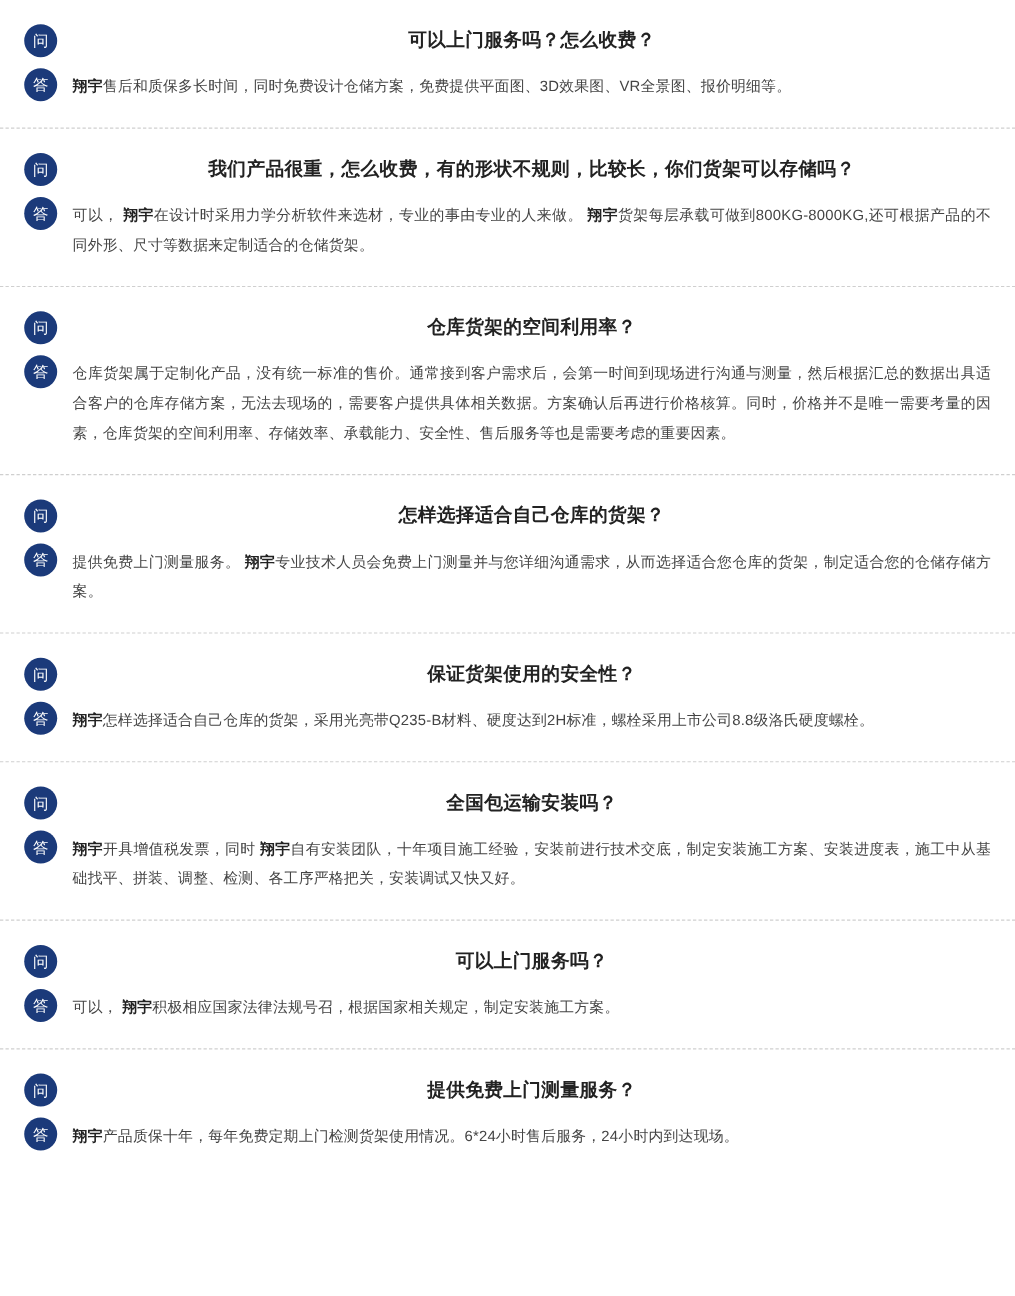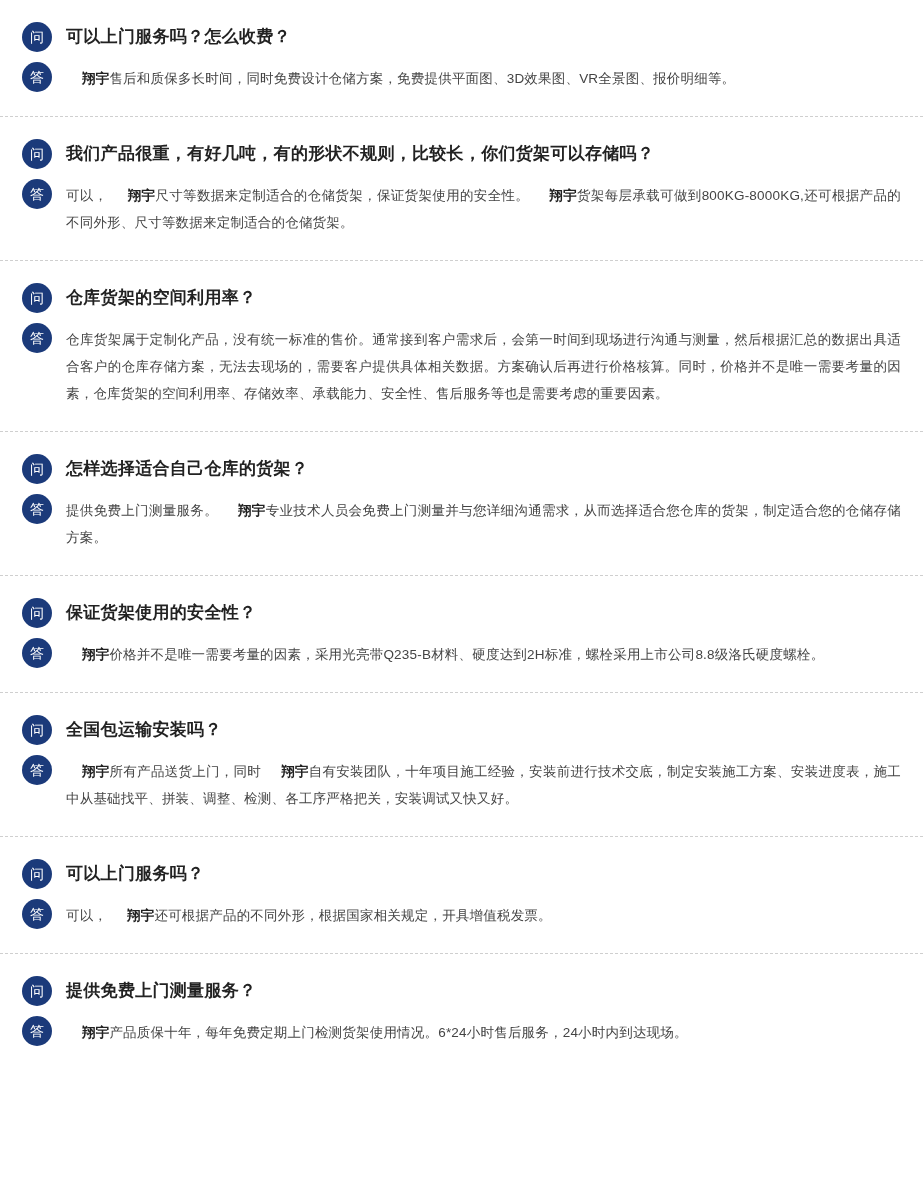--- a/index.html
+++ b/index.html
@@ -52,62 +52,62 @@
     background: #1b3a7a;
   }
   .q-text {
     font-size: 17px;
     font-weight: bold;
     color: #222222;
     line-height: 30px;
     letter-spacing: 0.3px;
     flex: 1 1 auto;
     padding-top: 0px;
+    text-align: center;
   }
   .a-text {
     font-size: 13.5px;
     color: #444444;
     line-height: 2.0;
     flex: 1 1 auto;
     padding-top: 3px;
     text-align: justify;
     letter-spacing: 0.2px;
   }
   .a-text b {
     font-weight: bold;
     color: #222222;
   }
   .brand {
     font-weight: bold;
     color: #222222;
-    margin-left: 16px;
   }
 </style>
 </head>
 <body>
 
 <div class="faq-list">
     <div class="faq-item">
       <div class="row row-q">
         <div class="badge badge-q">问</div>
         <div class="q-text">可以上门服务吗？怎么收费？</div>
       </div>
       <div class="row row-a">
         <div class="badge badge-a">答</div>
         <div class="a-text"><span>  </span><b class="brand">翔宇</b><span>售后和质保多长时间，同时免费设计仓储方案，免费提供平面图、3D效果图、VR全景图、报价明细等。</span></div>
       </div>
     </div>
     <div class="faq-item">
       <div class="row row-q">
         <div class="badge badge-q">问</div>
-        <div class="q-text">我们产品很重，有好几吨，有的形状不规则，比较长，你们货架可以存储吗？</div>
+        <div class="q-text">我们产品很重，怎么收费，有的形状不规则，比较长，你们货架可以存储吗？</div>
       </div>
       <div class="row row-a">
         <div class="badge badge-a">答</div>
-        <div class="a-text"><span>可以， </span><b class="brand">翔宇</b><span>尺寸等数据来定制适合的仓储货架，保证货架使用的安全性。 </span><b class="brand">翔宇</b><span>货架每层承载可做到800KG-8000KG,还可根据产品的不同外形、尺寸等数据来定制适合的仓储货架。</span></div>
+        <div class="a-text"><span>可以， </span><b class="brand">翔宇</b><span>在设计时采用力学分析软件来选材，专业的事由专业的人来做。 </span><b class="brand">翔宇</b><span>货架每层承载可做到800KG-8000KG,还可根据产品的不同外形、尺寸等数据来定制适合的仓储货架。</span></div>
       </div>
     </div>
     <div class="faq-item">
       <div class="row row-q">
         <div class="badge badge-q">问</div>
         <div class="q-text">仓库货架的空间利用率？</div>
       </div>
       <div class="row row-a">
         <div class="badge badge-a">答</div>
         <div class="a-text"><span>仓库货架属于定制化产品，没有统一标准的售价。通常接到客户需求后，会第一时间到现场进行沟通与测量，然后根据汇总的数据出具适合客户的仓库存储方案，无法去现场的，需要客户提供具体相关数据。方案确认后再进行价格核算。同时，价格并不是唯一需要考量的因素，仓库货架的空间利用率、存储效率、承载能力、安全性、售后服务等也是需要考虑的重要因素。</span></div>
@@ -123,41 +123,41 @@
         <div class="a-text"><span>提供免费上门测量服务。 </span><b class="brand">翔宇</b><span>专业技术人员会免费上门测量并与您详细沟通需求，从而选择适合您仓库的货架，制定适合您的仓储存储方案。</span></div>
       </div>
     </div>
     <div class="faq-item">
       <div class="row row-q">
         <div class="badge badge-q">问</div>
         <div class="q-text">保证货架使用的安全性？</div>
       </div>
       <div class="row row-a">
         <div class="badge badge-a">答</div>
-        <div class="a-text"><span>  </span><b class="brand">翔宇</b><span>价格并不是唯一需要考量的因素，采用光亮带Q235-B材料、硬度达到2H标准，螺栓采用上市公司8.8级洛氏硬度螺栓。</span></div>
+        <div class="a-text"><span>  </span><b class="brand">翔宇</b><span>怎样选择适合自己仓库的货架，采用光亮带Q235-B材料、硬度达到2H标准，螺栓采用上市公司8.8级洛氏硬度螺栓。</span></div>
       </div>
     </div>
     <div class="faq-item">
       <div class="row row-q">
         <div class="badge badge-q">问</div>
         <div class="q-text">全国包运输安装吗？</div>
       </div>
       <div class="row row-a">
         <div class="badge badge-a">答</div>
-        <div class="a-text"><span>  </span><b class="brand">翔宇</b><span>所有产品送货上门，同时 </span><b class="brand">翔宇</b><span>自有安装团队，十年项目施工经验，安装前进行技术交底，制定安装施工方案、安装进度表，施工中从基础找平、拼装、调整、检测、各工序严格把关，安装调试又快又好。</span></div>
+        <div class="a-text"><span>  </span><b class="brand">翔宇</b><span>开具增值税发票，同时 </span><b class="brand">翔宇</b><span>自有安装团队，十年项目施工经验，安装前进行技术交底，制定安装施工方案、安装进度表，施工中从基础找平、拼装、调整、检测、各工序严格把关，安装调试又快又好。</span></div>
       </div>
     </div>
     <div class="faq-item">
       <div class="row row-q">
         <div class="badge badge-q">问</div>
         <div class="q-text">可以上门服务吗？</div>
       </div>
       <div class="row row-a">
         <div class="badge badge-a">答</div>
-        <div class="a-text"><span>可以， </span><b class="brand">翔宇</b><span>还可根据产品的不同外形，根据国家相关规定，开具增值税发票。</span></div>
+        <div class="a-text"><span>可以， </span><b class="brand">翔宇</b><span>积极相应国家法律法规号召，根据国家相关规定，制定安装施工方案。</span></div>
       </div>
     </div>
     <div class="faq-item">
       <div class="row row-q">
         <div class="badge badge-q">问</div>
         <div class="q-text">提供免费上门测量服务？</div>
       </div>
       <div class="row row-a">
         <div class="badge badge-a">答</div>
         <div class="a-text"><span>  </span><b class="brand">翔宇</b><span>产品质保十年，每年免费定期上门检测货架使用情况。6*24小时售后服务，24小时内到达现场。</span></div>

